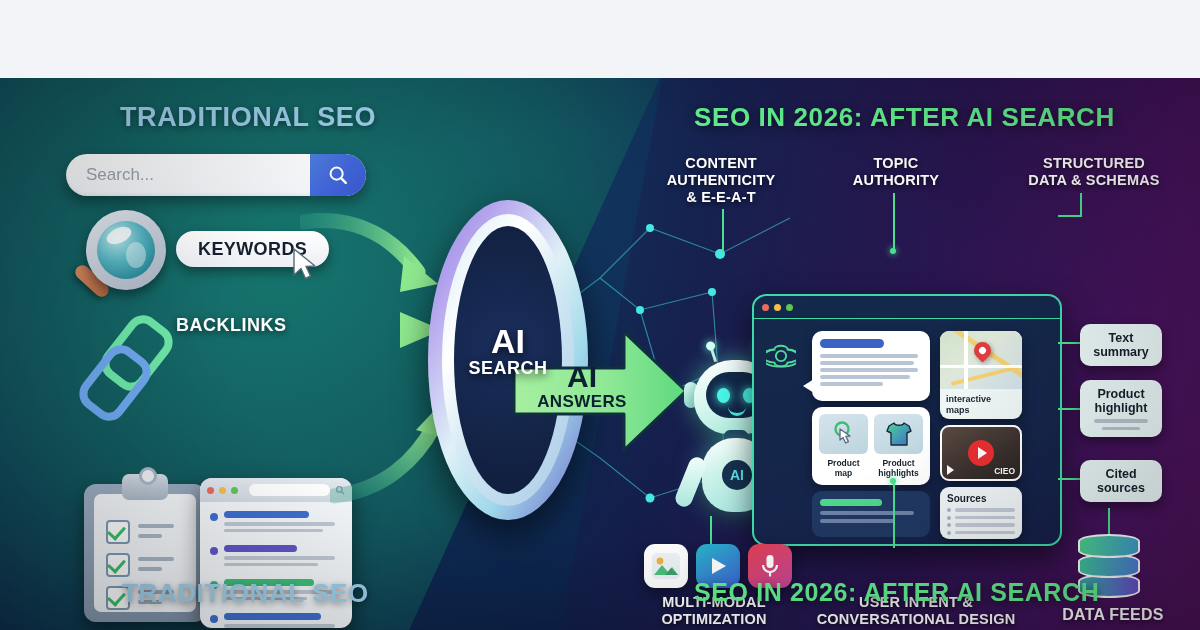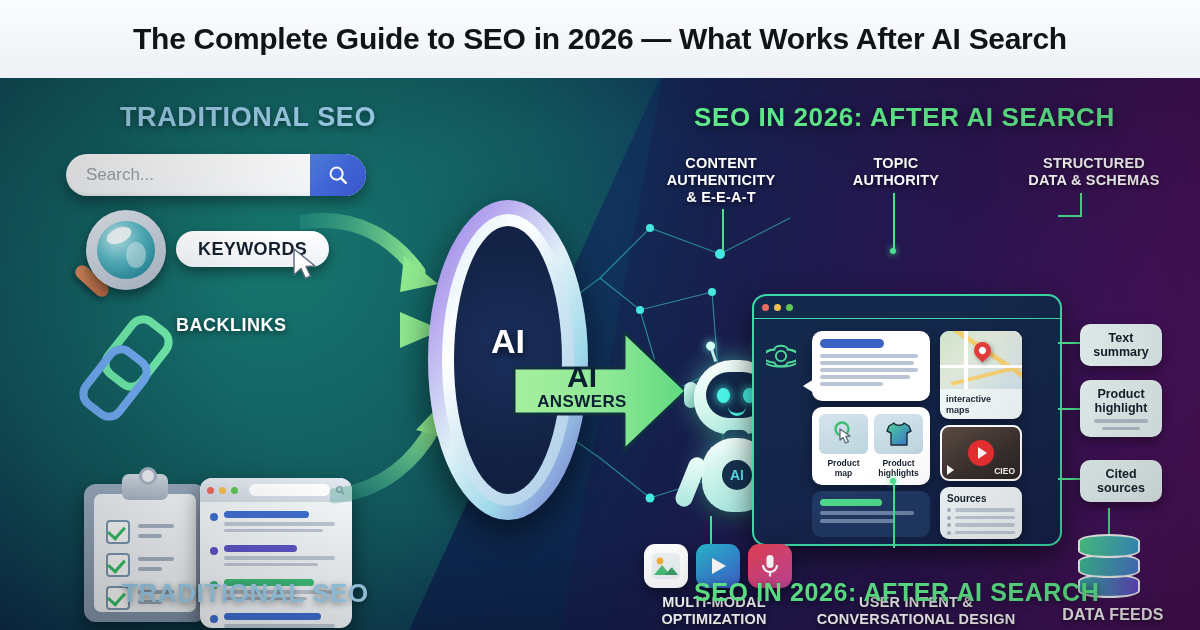--- a/index.html
+++ b/index.html
@@ -234,23 +234,20 @@
   .cl-v{width:1.6px;}
   .cl-h{height:1.6px;}
   .cdot{position:absolute;width:6px;height:6px;border-radius:50%;background:#4ae08f;
     box-shadow:0 0 6px #4ae08f;}
 </style>
 </head>
 <body>
 
 <div id="root">
 
-  <div class="titlebar">
-    <div class="t">The Complete Guide to SEO in 2026 — What Works After AI Search</div>
-  </div>
 
   <div class="canvas">
     <div class="bg-navy"></div>
     <div class="bg-teal"></div>
     <div class="bg-right"></div>
 
     <svg class="net" width="1200" height="552">
       <g stroke="#3ee0d8" stroke-width="1.1" opacity="0.55" fill="none">
         <path d="M600 200 L650 150 L720 176 L790 140"></path>
         <path d="M600 200 L640 232 L712 214"></path>
@@ -401,20 +398,21 @@
       <path d="M4 100 C54 94 86 64 104 30" stroke="url(#ga3)" stroke-width="15" fill="none" stroke-linecap="round"></path>
       <path d="M86 34 L116 2 L122 44 Z" fill="#8fe98f"></path>
     </svg>
 
     <div class="abs portal">
       <div class="o1"></div>
         <div class="o2"></div>
         <div class="o3"></div>
       <div class="lbl">
         <div class="a">AI</div>
+        <div class="b">SEARCH</div>
       </div>
     </div>
 
     <div class="abs bigarrow">
       <svg width="176" height="126" viewBox="0 0 176 126">
         <defs>
             <linearGradient id="bigA" x1="0" y1="0" x2="1" y2="0">
           <stop offset="0%" stop-color="#a6efa0"></stop>
               <stop offset="55%" stop-color="#8de895"></stop>
               <stop offset="100%" stop-color="#5fd97f"></stop>

